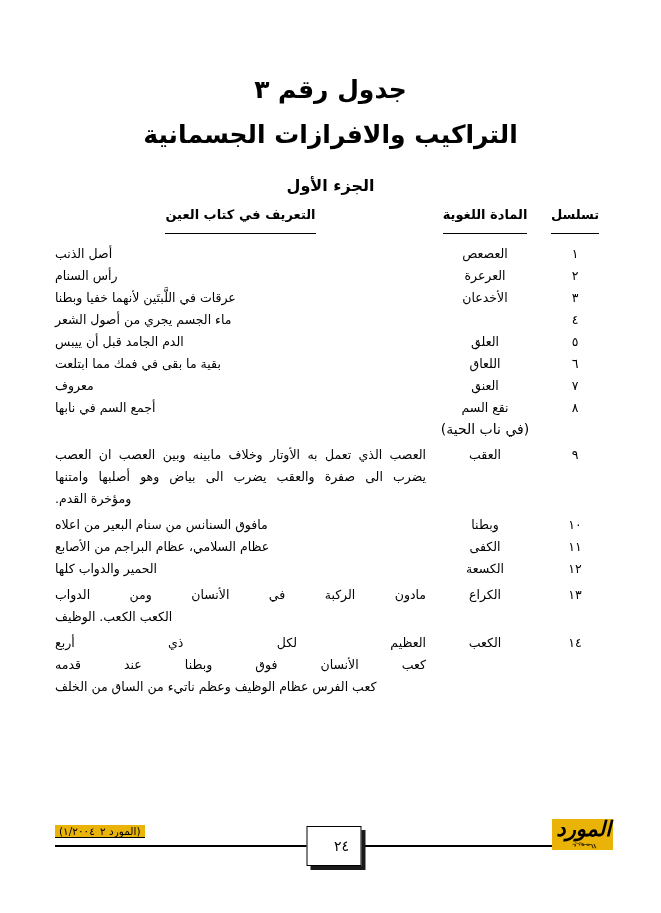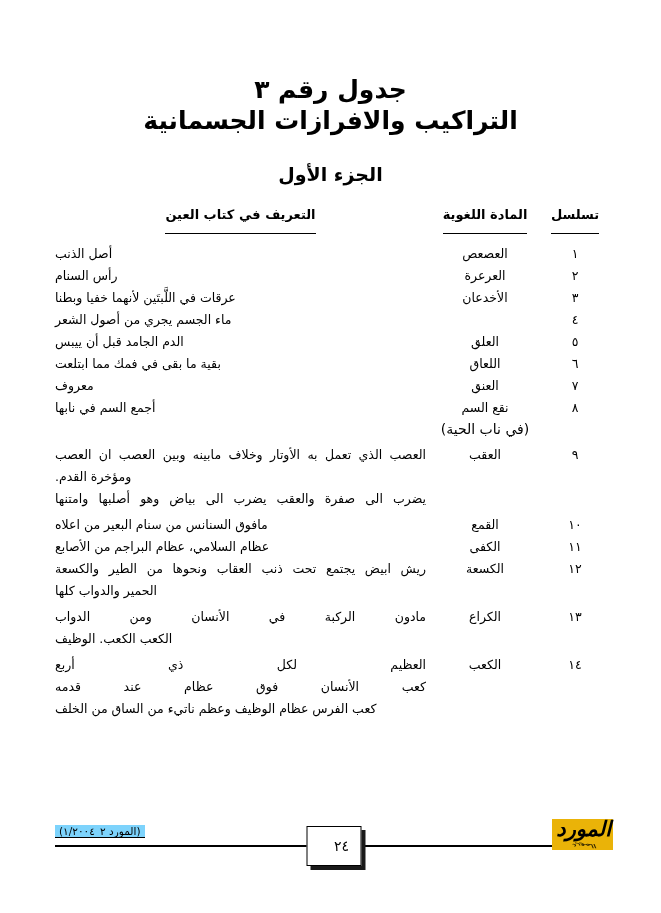--- a/index.html
+++ b/index.html
@@ -24,30 +24,30 @@
     top: 74px;
     left: 0;
     right: 0;
     text-align: center;
   }
   .title-line-1 {
     font-size: 25px;
     font-weight: bold;
     letter-spacing: 1px;
     line-height: 1.25;
-    margin-bottom: 0;
+    margin-bottom: 14px;
   }
   .title-line-2 {
     font-size: 25px;
     font-weight: bold;
     line-height: 1.3;
     margin-bottom: 3px;
   }
   .title-line-3 {
-    font-size: 19px;
+    font-size: 16px;
     font-weight: bold;
     line-height: 1.3;
     margin-top: 24px;
   }
 
   
   .table-area {
     position: absolute;
     top: 207px;
     right: 55px;
@@ -180,21 +180,21 @@
     font-weight: bold;
     transform: scaleY(-0.62);
     opacity: 0.78;
     margin-top: 1px;
     letter-spacing: -0.3px;
   }
   .footer-issue {
     position: absolute;
     top: 6px;
     left: 0;
-    background: #7dd3fc;
+    background: #eab308;
     padding: 0 4px;
     font-size: 10.5px;
     border-bottom: 1.2px solid #000;
     z-index: 2;
     white-space: nowrap;
   }
 </style>
 </head>
 <body>
 
@@ -275,63 +275,62 @@
           <div class="col-def">
             <span class="def-line right-end">أجمع السم في نابها</span>
           </div>
         </div>
         <div class="spacer-sm"></div>
         <div class="row">
           <div class="col-seq">٩</div>
           <div class="col-term"><span>العقب</span></div>
           <div class="col-def">
             <span class="def-line justified">العصب الذي تعمل به الأوتار وخلاف مابينه وبين العصب ان العصب</span>
+            <span class="def-line justified">يضرب الى صفرة والعقب يضرب الى بياض وهو أصلبها وامتنها</span>
             <span class="def-line right-end">ومؤخرة القدم.</span>
-            <span class="def-line justified">يضرب الى صفرة والعقب يضرب الى بياض وهو أصلبها وامتنها</span>
           </div>
         </div>
         <div class="spacer-sm"></div>
         <div class="row">
           <div class="col-seq">١٠</div>
-          <div class="col-term"><span>القمع</span></div>
+          <div class="col-term"><span>وبطنا</span></div>
           <div class="col-def">
             <span class="def-line right-end">مافوق السنانس من سنام البعير من اعلاه</span>
           </div>
         </div>
         <div class="row">
           <div class="col-seq">١١</div>
           <div class="col-term"><span>الكفى</span></div>
           <div class="col-def">
             <span class="def-line right-end">عظام السلامي، عظام البراجم من الأصابع</span>
           </div>
         </div>
         <div class="row">
           <div class="col-seq">١٢</div>
           <div class="col-term"><span>الكسعة</span></div>
           <div class="col-def">
-            <span class="def-line justified">ريش ابيض يجتمع تحت ذنب العقاب ونحوها من الطير والكسعة</span>
             <span class="def-line right-end">الحمير والدواب كلها</span>
           </div>
         </div>
         <div class="spacer-sm"></div>
         <div class="row">
           <div class="col-seq">١٣</div>
           <div class="col-term"><span>الكراع</span></div>
           <div class="col-def">
             <span class="def-line justified">مادون الركبة في الأنسان ومن الدواب</span>
             <span class="def-line right-end">الكعب الكعب. الوظيف</span>
           </div>
         </div>
         <div class="spacer-sm"></div>
         <div class="row">
           <div class="col-seq">١٤</div>
           <div class="col-term"><span>الكعب</span></div>
           <div class="col-def">
             <span class="def-line justified">العظيم لكل ذي أربع</span>
-            <span class="def-line justified">كعب الأنسان فوق عظام عند قدمه</span>
+            <span class="def-line justified">كعب الأنسان فوق وبطنا عند قدمه</span>
             <span class="def-line right-end">كعب الفرس عظام الوظيف وعظم ناتيء من الساق من الخلف</span>
           </div>
         </div>
         <div class="spacer-sm"></div>
       </div>
 
   </div>
 
   <div class="footer">
     <div class="footer-rule"></div>

